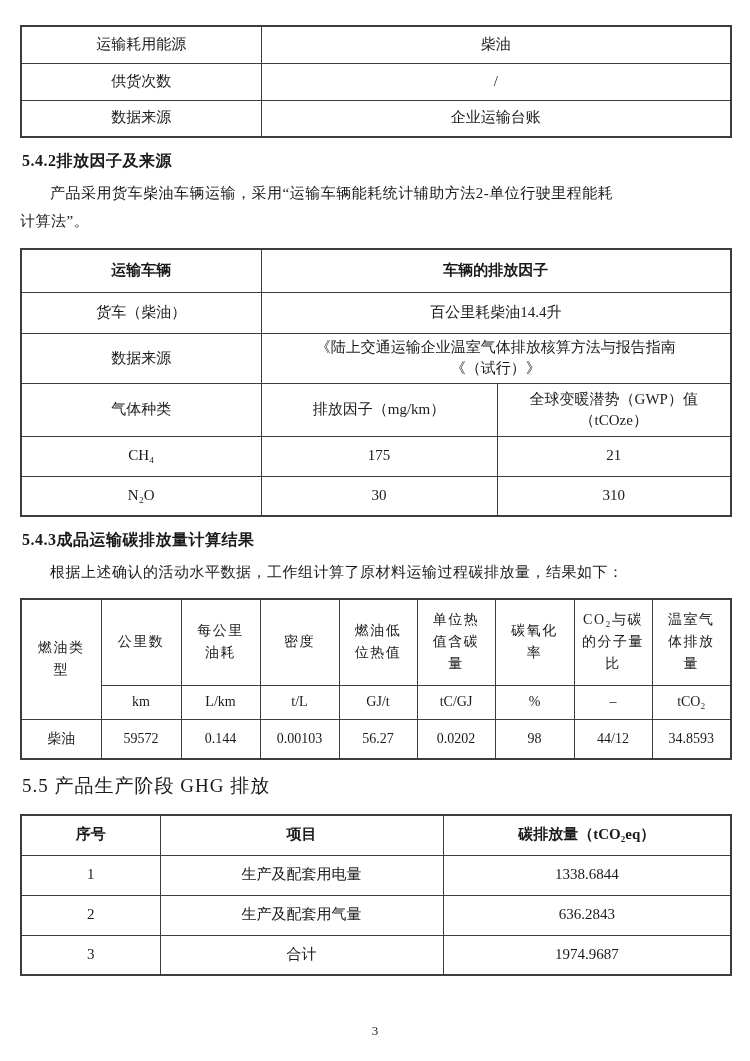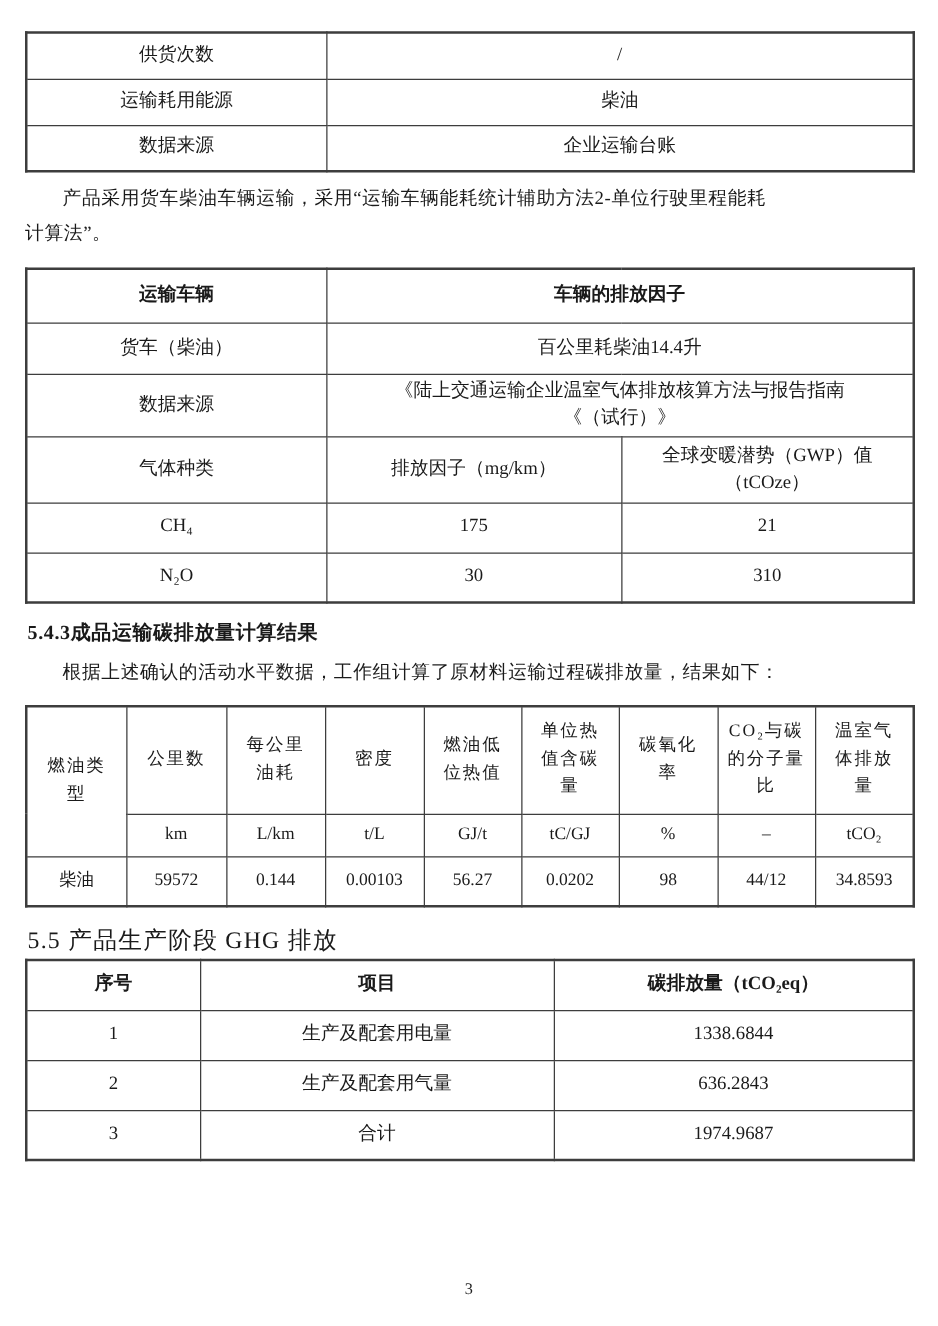--- a/index.html
+++ b/index.html
@@ -61,21 +61,21 @@
   
   .t-fuel { margin-top: 12px; font-size: 14px; }
   .t-fuel th { letter-spacing: 1.5px; line-height: 1.6; }
   .t-fuel .r-h1 th { height: 86px; }
   .t-fuel .r-h2 th { height: 34px; letter-spacing: 0; }
   .t-fuel .r-d td { height: 40px; letter-spacing: 0; }
   .wrapn { display: inline-block; max-width: 3.4em; }
   .wrapw { display: inline-block; max-width: 4.6em; }
 
   
-  .t-ghg { margin-top: 2px; }
+  .t-ghg { margin-top: 15px; }
   .t-ghg .r-head td { height: 40px; font-weight: bold; }
   .t-ghg td { height: 40px; }
 
   .page-num {
     position: absolute;
     bottom: 22px; left: 0;
     width: 100%;
     text-align: center;
     font-size: 13px;
     color: #222;
@@ -86,34 +86,35 @@
 
 <div class="page">
 
   <table class="t-supply">
     <colgroup>
         <col style="width:240px">
         <col style="width:470px">
       </colgroup>
     <tbody>
         <tr>
+      <td>运输耗用能源</td>
+      <td>柴油</td>
+    </tr>
+    <tr>
       <td>供货次数</td>
       <td>/</td>
     </tr>
     <tr>
-      <td>运输耗用能源</td>
-      <td>柴油</td>
-    </tr>
-    <tr>
       <td>数据来源</td>
       <td>企业运输台账</td>
     </tr>
   </tbody>
     </table>
 
+  <div class="h-sub">5.4.2排放因子及来源</div>
   <div class="para">
     <div class="indent">产品采用货车柴油车辆运输，采用“运输车辆能耗统计辅助方法2-单位行驶里程能耗</div>
     <div>计算法”。</div>
   </div>
 
   <table class="t-factor">
     <colgroup>
         <col style="width:240px">
         <col style="width:236px">
         <col style="width:234px">

